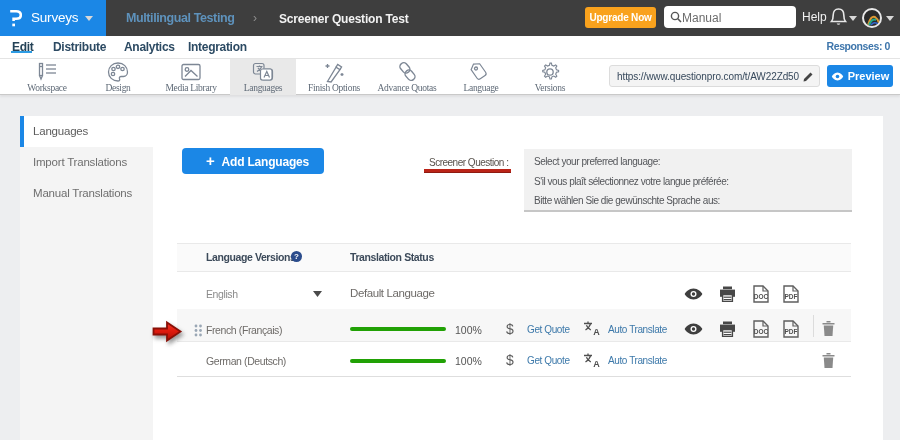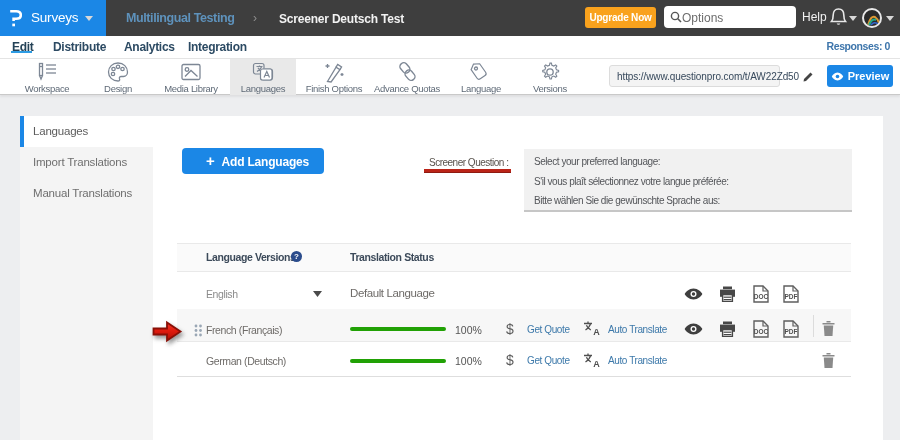--- a/index.html
+++ b/index.html
@@ -22,25 +22,25 @@
 .caret-w { width:0; height:0; border-left:4px solid transparent; border-right:4px solid transparent; border-top:5px solid #d8d8d8; }
 
 
 #navrow { left:0; top:36px; width:900px; height:23px; background:#fff; border-bottom:1px solid #e4e4e4; }
 .tab { position:absolute; top:4px; font-size:12px; font-weight:bold; color:#2c4a63; letter-spacing:-0.3px; }
 #tab-edit { left:12px; color:#244257;}
 #responses { right:10px; top:40px; font-size:10.5px; font-weight:bold; color:#3d75ab; letter-spacing:-0.4px; }
 
 
 #toolbar { left:0; top:59px; width:900px; height:36px; background:#fff; border-bottom:1px solid #c9c9c9; box-shadow:0 2px 2px rgba(0,0,0,0.06); }
-.titem { position:absolute; top:0; height:36px; text-align:center; }
+.titem { position:absolute; top:0; height:36px; text-align:center;font-family:Liberation Serif, serif; }
 .titem svg { display:block; margin:2px auto 0; }
 .tlabel { font-size:9.5px; color:#5f6a77; display:block; margin-top:0px; letter-spacing:-0.3px; }
 #t-lang { background:#e9e9e9; }
-#urlbox { left:609px; top:65px; width:171px; height:22px; background:#f4f4f4; border:1px solid #dcdcdc; border-radius:3px; }
+#urlbox { left:609px; top:65px; width:211px; height:22px; background:#f4f4f4; border:1px solid #dcdcdc; border-radius:3px; }
 #urltxt { left:7px; top:5px; font-size:10px; color:#37495c; white-space:nowrap; letter-spacing:-0.1px; }
 #previewbtn { left:827px; top:65px; width:66px; height:22px; background:#1b87e6; border-radius:3px; color:#fff; font-size:11px; font-weight:bold; text-align:center; line-height:22px; }
 
 
 #card { left:20px; top:116px; width:863px; height:324px; background:#fff; }
 #sidebar { left:0px; top:0px; width:133px; height:324px; background:#f4f4f4; }
 .sitem { position:absolute; left:0; width:133px; height:31px; font-size:11.5px; color:#6f6f6f; line-height:31px; padding-left:13px; letter-spacing:-0.2px; }
 #s-act { top:0px; background:#fff; border-left:4px solid #1b87e6; color:#5c5c5c; padding-left:9px; }
 #s-imp { top:31px; }
 #s-man { top:62px; }
@@ -71,28 +71,28 @@
 <div class="abs" id="topbar"></div>
 <div class="abs" id="logoblk"></div>
 <svg class="abs" style="left:9px;top:9px" width="13" height="18" viewBox="0 0 13 18">
   <path d="M1.2 2.2 H7.2 Q11.8 2.2 11.8 6 Q11.8 9.8 7.2 9.8 H4.6 V12" fill="none" stroke="#fff" stroke-width="2.6"></path>
   <rect x="3.3" y="14.6" width="2.7" height="2.7" fill="#fff"></rect>
 </svg>
 <div class="abs" id="brand">Surveys</div>
 <div class="abs caret-w" style="left:85px;top:16px"></div>
 <div class="abs" id="crumb1">Multilingual Testing</div>
 <div class="abs" id="crumbsep">›</div>
-<div class="abs" id="crumb2">Screener Deutsch Test</div>
+<div class="abs" id="crumb2">Screener Question Test</div>
 <div class="abs" id="upgrade">Upgrade Now</div>
 <div class="abs" id="search">
   <svg class="abs" style="left:6px;top:5px" width="12" height="12" viewBox="0 0 12 12">
       <circle cx="5" cy="5" r="3.6" fill="none" stroke="#555" stroke-width="1.4"></circle>
       <line x1="7.8" y1="7.8" x2="11" y2="11" stroke="#555" stroke-width="1.6"></line>
     </svg>
-  <div class="abs" id="searchtxt">Options</div>
+  <div class="abs" id="searchtxt">Manual</div>
 </div>
 <div class="abs" id="help">Help</div>
 <svg class="abs" style="left:829px;top:7px" width="19" height="21" viewBox="0 0 19 21">
   <path d="M9.5 2 C6 2 4.2 4.6 4.2 8 C4.2 12.5 2.5 14.5 2.5 14.5 H16.5 C16.5 14.5 14.8 12.5 14.8 8 C14.8 4.6 13 2 9.5 2 Z" fill="none" stroke="#e8e8e8" stroke-width="1.6"></path>
   <path d="M7.7 16.5 A1.9 1.9 0 0 0 11.3 16.5 Z" fill="#e8e8e8"></path>
 </svg>
 <div class="abs caret-w" style="left:849px;top:16px"></div>
 <div class="abs" id="avatar">
   <svg width="16" height="16" style="margin:2px">
       <path d="M2 13 Q5 3 9 5 Q12 7 13 11" fill="none" stroke="#d93" stroke-width="2"></path>

